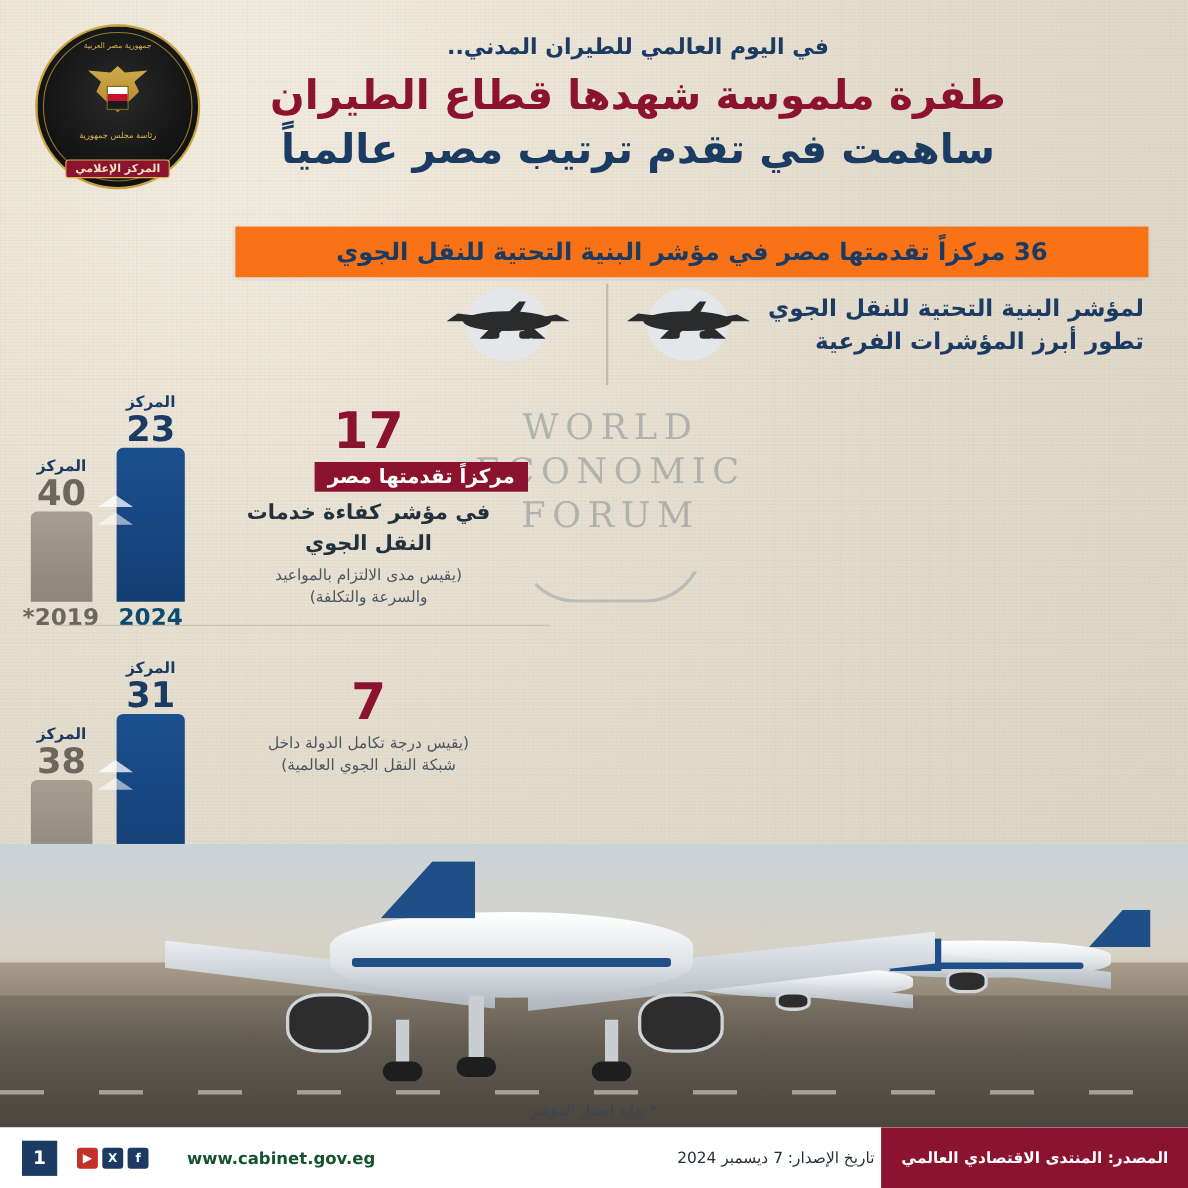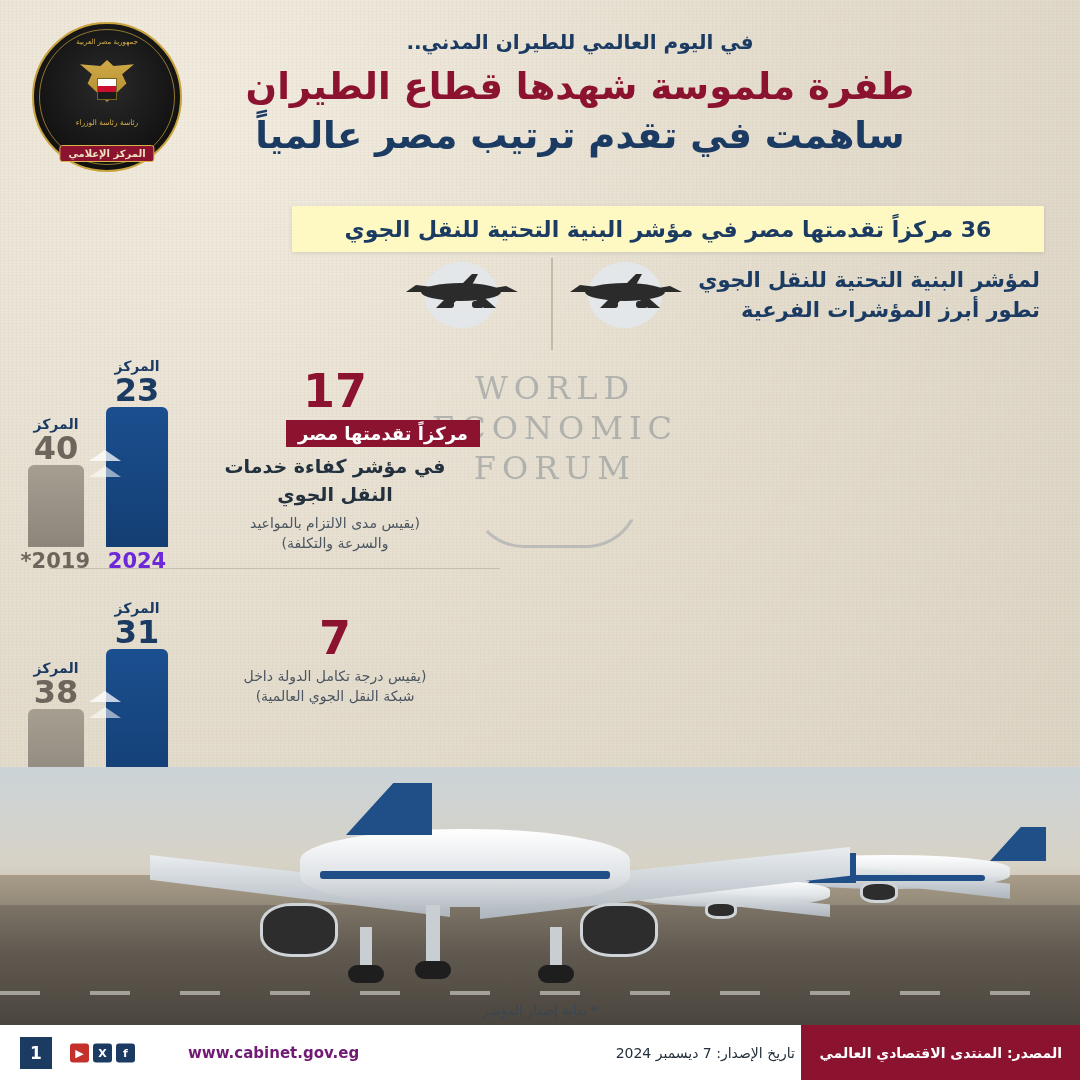--- a/index.html
+++ b/index.html
@@ -85,22 +85,22 @@
     background: #8c1330; color: #f0e3c0;
     font-size: 10px; font-weight: bold;
     padding: 2px 8px; border-radius: 3px;
     border: 1px solid #d9b24a;
     white-space: nowrap;
   }
 
   
   .subtitle-bar {
     position: absolute; top: 206px; right: 36px;
-    width: 752px; height: 46px;
-    background: #fef9c3;
+    width: 830px; height: 46px;
+    background: #f97316;
     display: flex; align-items: center; justify-content: center;
     box-shadow: 0 1px 4px rgba(0,0,0,.12);
     z-index: 3;
   }
   .subtitle-bar span {
     font-size: 22px; font-weight: bold; color: #1b3b63;
   }
 
   
   .sec-head {
@@ -164,21 +164,21 @@
   .mini .col.grey { background: linear-gradient(#a79e92, #8d857a); }
   .mini .captop { position: absolute; text-align: center; }
   .mini .captop .cap { font-size: 14px; color: #1b3b63; font-weight: bold; }
   .mini .captop .val { font-size: 32px; font-weight: bold; line-height: 1; }
   .mini .captop .val.blue { color: #1b3b63; }
   .mini .captop .val.grey { color: #6d665c; }
   .mini .yr {
     position: absolute; bottom: 0; text-align: center;
     font-size: 21px; font-weight: bold;
   }
-  .mini .yr.blue { color: #6d28d9; }
+  .mini .yr.blue { color: #0c4a6e; }
   .mini .yr.grey { color: #6d665c; margin-left: 16px; }
   .chev {
     position: absolute; left: 50%; transform: translateX(-50%);
     width: 0; height: 0;
   }
 
   
   .wef {
     position: absolute; top: 368px; right: 375px; width: 300px;
     text-align: center; z-index: 2; opacity: .38;
@@ -250,23 +250,23 @@
     position: absolute; right: 0; top: 0; height: 100%;
     background: #8c1330; color: #fff; font-size: 14px; font-weight: bold;
     display: flex; align-items: center; padding: 0 18px;
   }
   .footer .date {
     position: absolute; right: 285px; top: 0; height: 100%;
     display: flex; align-items: center;
     font-size: 14px; color: #24303b;
   }
   .footer .site {
-    position: absolute; left: 188px; top: 0; height: 100%;
+    position: absolute; left: 170px; top: 0; height: 100%;
     display: flex; align-items: center;
-    font-size: 15px; font-weight: bold; color: #701a75;
+    font-size: 15px; font-weight: bold; color: #14532d;
   }
   .footer .socials {
     position: absolute; left: 70px; top: 50%; transform: translateY(-50%);
     display: flex; gap: 4px;
   }
   .footer .socials i {
     width: 19px; height: 19px; border-radius: 3px;
     display: inline-flex; align-items: center; justify-content: center;
     font-style: normal; font-size: 11px; font-weight: bold;
     color: #fff; background: #1b3b63;
@@ -291,21 +291,21 @@
     <span class="l2">ساهمت في تقدم ترتيب مصر عالمياً</span>
   </div>
 </div>
 
 <div class="emblem">
   <div class="ring"></div>
   <div class="ring2"></div>
   <div class="toptext">جمهورية مصر العربية</div>
   <div class="eagle"></div>
   <div class="flagstripe"></div>
-  <div class="midtext">رئاسة رئاسة الوزراء</div>
+  <div class="midtext">رئاسة مجلس جمهورية</div>
   <div class="badge">المركز الإعلامي</div>
 </div>
 
 <div class="subtitle-bar">
   <span>36 مركزاً تقدمتها مصر في مؤشر البنية التحتية للنقل الجوي</span>
 </div>
 
 <div class="sec-head" style="top:262px; right:560px;">
   <div class="plane-badge">
     <div class="disc"></div>

